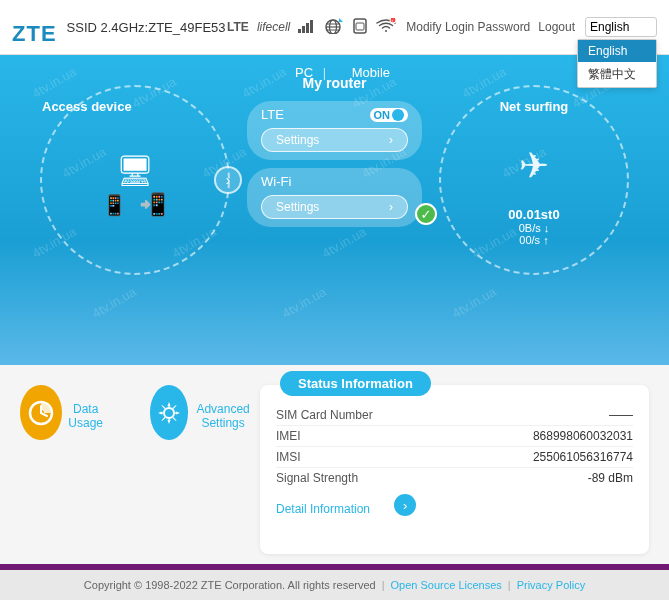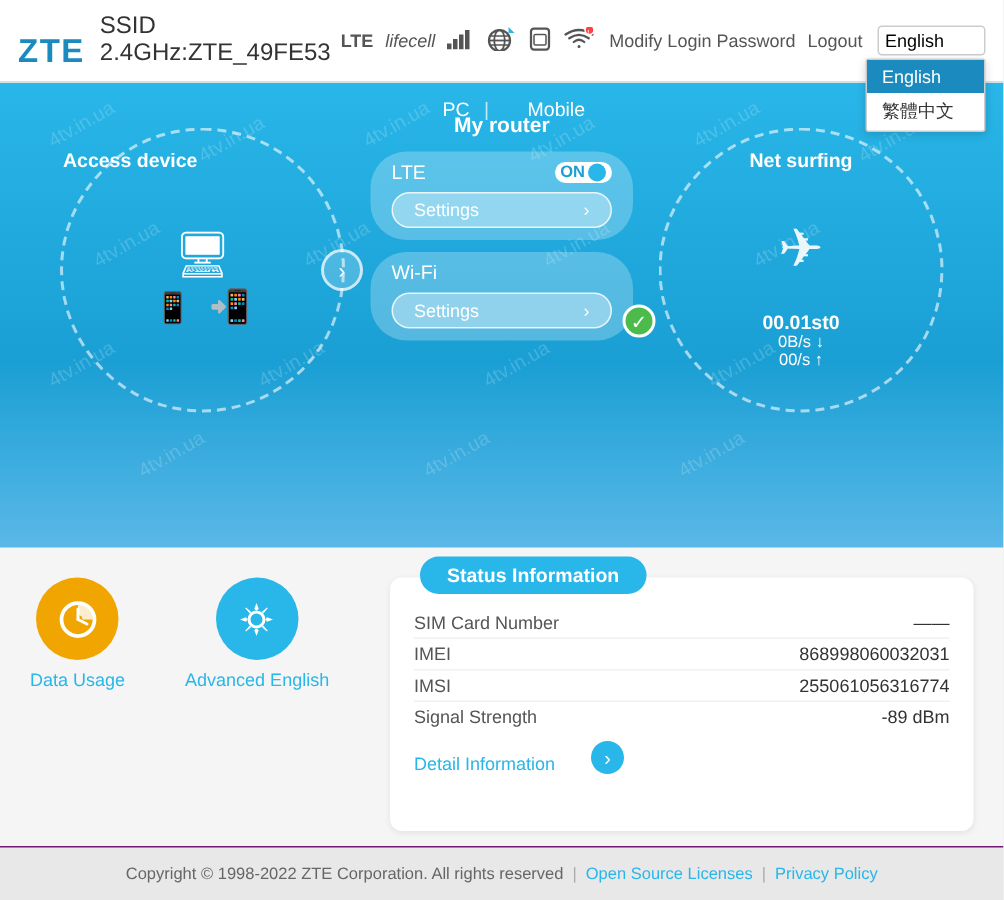--- a/index.html
+++ b/index.html
@@ -18,21 +18,21 @@
     }
     .zte-logo {
       font-size: 22px;
       font-weight: bold;
       color: #1a8abf;
       letter-spacing: 1px;
       margin-right: 10px;
       margin-top: 14px;
     }
     .header-ssid {
-      font-size: 16px;
+      font-size: 13px;
       color: #333;
       flex: 1;
     }
     .header-right {
       display: flex;
       align-items: center;
       gap: 10px;
     }
     .header-icons {
       display: flex;
@@ -306,21 +306,21 @@
       gap: 20px;
     }
     .bottom-icons {
       display: flex;
       flex-direction: column;
       gap: 20px;
       width: 220px;
     }
     .icon-block {
       display: flex;
-      flex-direction: column;
+      flex-direction: row;
       align-items: center;
       cursor: pointer;
     }
     .icon-circle-orange {
       width: 55px;
       height: 55px;
       border-radius: 50%;
       background: #f0a500;
       display: flex;
       align-items: center;
@@ -413,21 +413,21 @@
     
     .footer {
       background: #e8e8e8;
       height: 36px;
       display: flex;
       align-items: center;
       justify-content: center;
       font-size: 11px;
       color: #666;
       gap: 6px;
-      border-top: 1px solid #701a75;
+      border-top: 6px solid #701a75;
     }
     .footer a { color: #29b6e8; text-decoration: none; cursor: pointer; }
     .footer-divider { color: #aaa; }
 
     
     .lte-text {
       font-size: 12px;
       color: #555;
       font-weight: bold;
     }
@@ -610,21 +610,21 @@
               <path d="M15 4 L16.5 8 L15 9 L13.5 8 Z" fill="#fff"></path>
               <path d="M15 26 L16.5 22 L15 21 L13.5 22 Z" fill="#fff"></path>
               <path d="M4 15 L8 16.5 L9 15 L8 13.5 Z" fill="#fff"></path>
               <path d="M26 15 L22 16.5 L21 15 L22 13.5 Z" fill="#fff"></path>
               <path d="M7.5 7.5 L10.5 11 L11.5 10 L8 7 Z" fill="#fff"></path>
               <path d="M22.5 22.5 L19.5 19 L18.5 20 L22 23 Z" fill="#fff"></path>
               <path d="M22.5 7.5 L19.5 11 L18.5 10 L22 7 Z" fill="#fff"></path>
               <path d="M7.5 22.5 L10.5 19 L11.5 20 L8 23 Z" fill="#fff"></path>
             </svg>
           </div>
-          <span class="icon-label">Advanced English</span>
+          <span class="icon-label">Advanced Settings</span>
         </div>
       </div>
     </div>
 
     <div class="status-card">
       <div class="status-card-header">Status Information</div>
       <div class="status-table">
         <div class="status-row">
           <span class="status-label">SIM Card Number</span>
           <span class="status-value">——</span>

